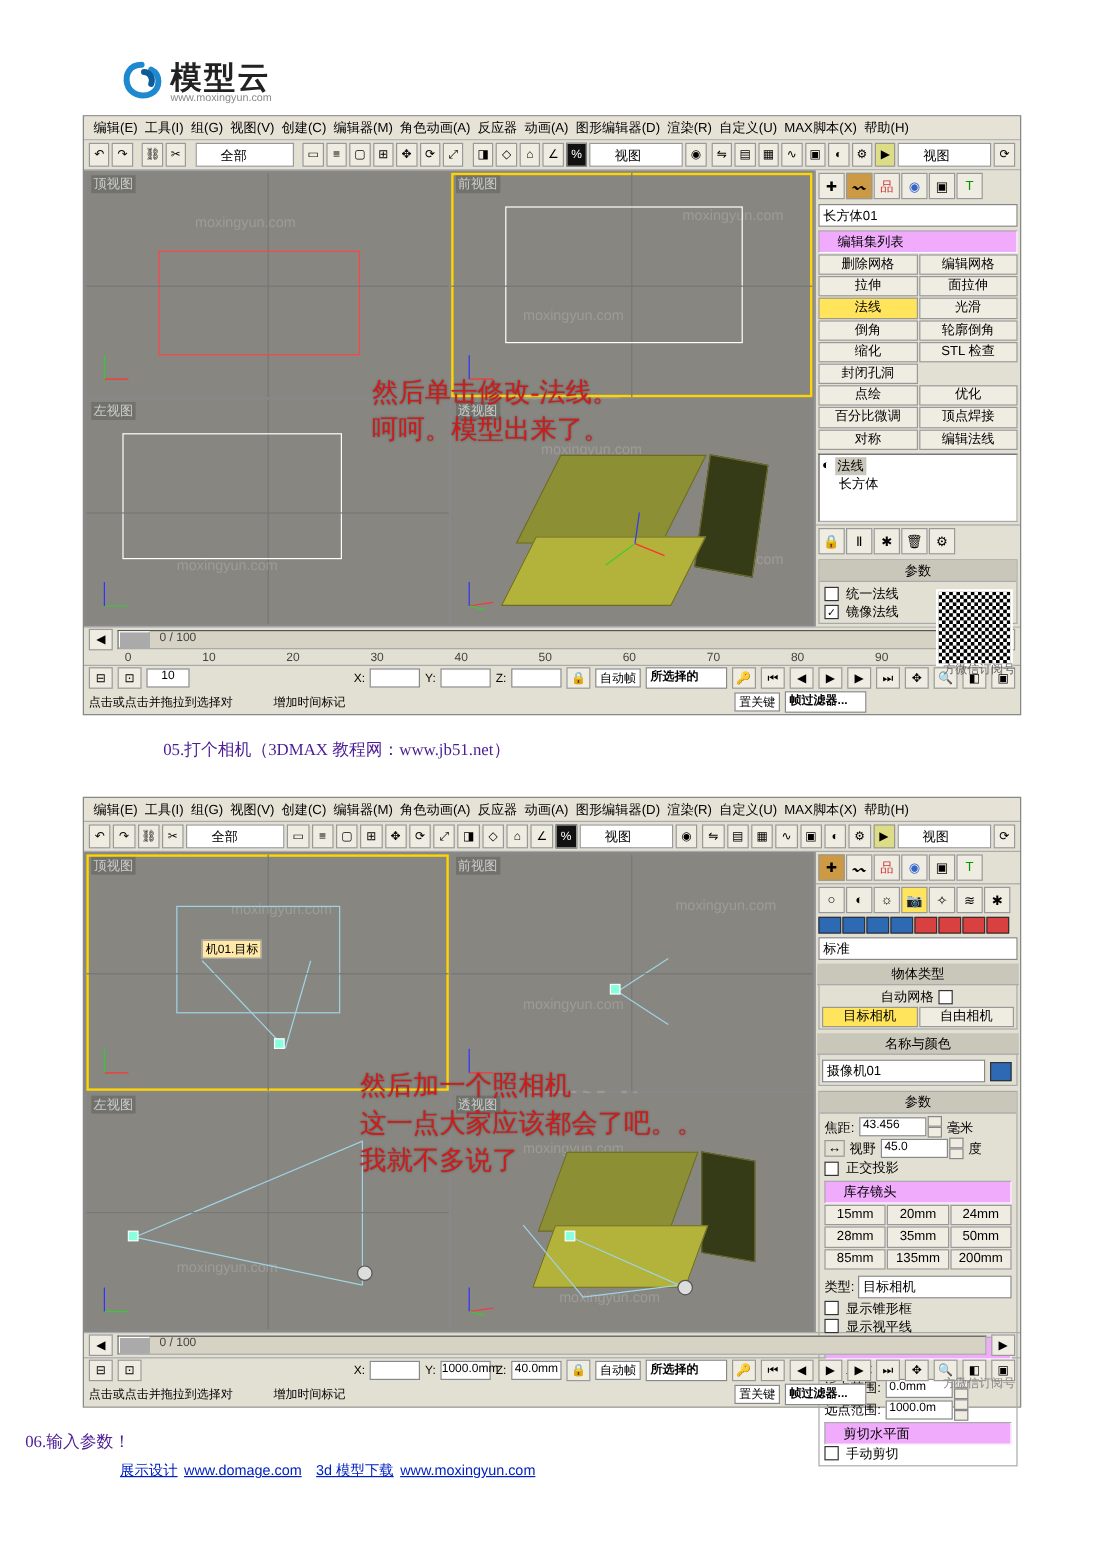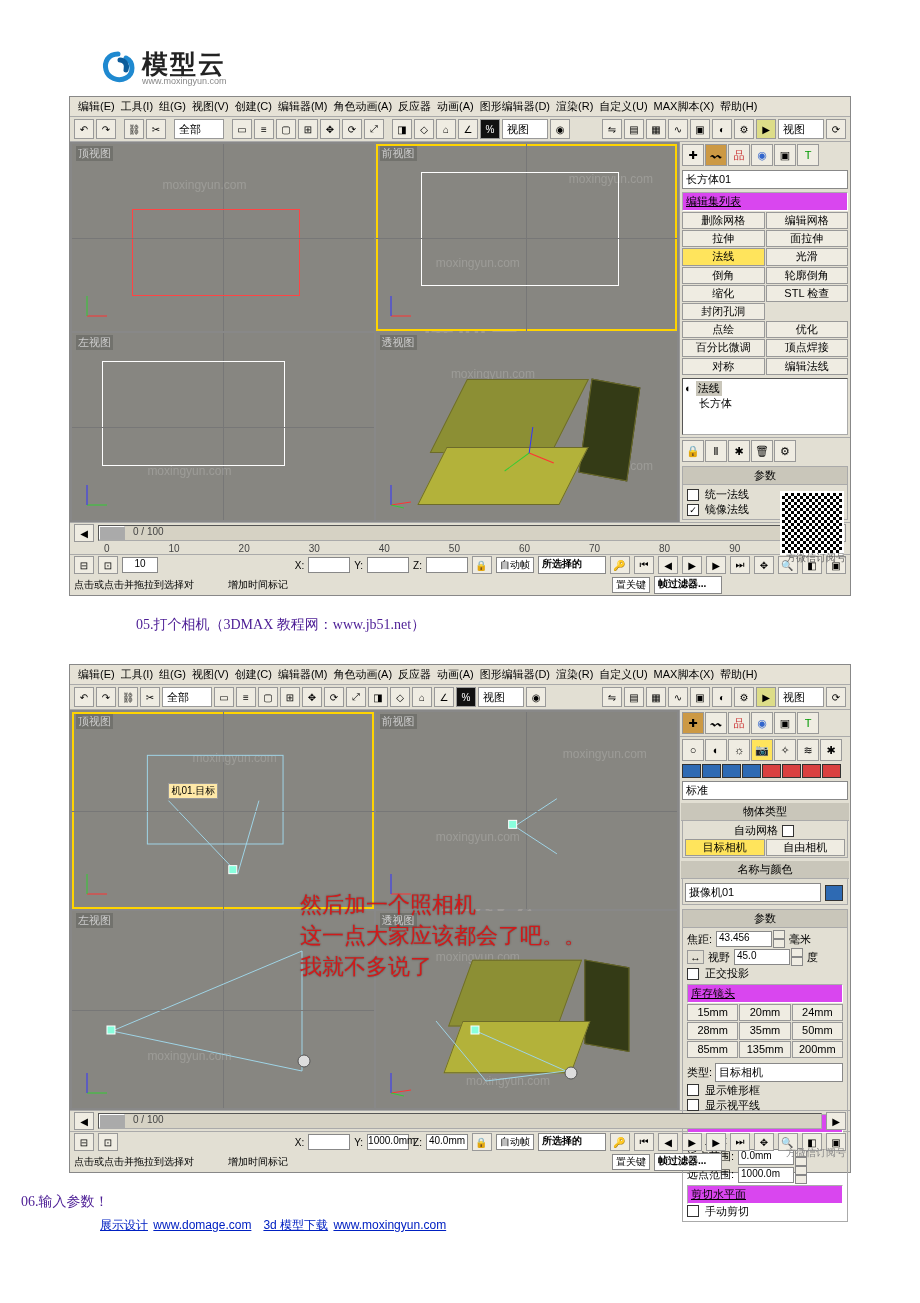--- a/index.html
+++ b/index.html
@@ -69,21 +69,21 @@
     background: #efece2;
     display: inline-flex;
     align-items: center;
     justify-content: center;
     font-size: 10px;
   }
   .tb .sel {
     height: 18px;
     border: 1px solid #999;
     background: #fff;
-    padding: 0 4px;
+    padding: 0 20px;
     font-size: 11px;
     display: inline-flex;
     align-items: center;
     min-width: 40px;
   }
   .tb .blk { background:#111; color:#fff; }
 
   
   .main {
     display: flex;
@@ -189,23 +189,22 @@
   .cmd-tab.t3 { color:#36c; }
   .cmd-tab.t4 { color:#090; }
 
   .cmd-color-row { display:flex; gap:1px; padding:1px 2px; }
   .cmd-color-sw { width:17px; height:12px; border:1px solid #333; }
 
   .cmd-input {
     margin:2px; padding:1px 3px; background:#fff; border:1px solid #888;
   }
   .cmd-section-title {
-    background:#d946ef; border:1px inset #fff; padding:1px 3px; margin:1px 2px 0 2px;
+    background:#f0abfc; border:1px inset #fff; padding:1px 15px; margin:1px 2px 0 2px;
     font-size:11px;
-    text-decoration:underline;
   }
   .cmd-grid2 {
     display:grid; grid-template-columns:1fr 1fr; gap:1px; padding:1px 2px;
   }
   .cmd-btn {
     border:1px solid #999; background:#efece2; padding:1px 2px; text-align:center;
     font-size:11px; line-height:1.2;
   }
   .cmd-btn.hl { background:#ffe45c; }
   .cmd-list {
@@ -347,20 +346,24 @@
       <div class="btn">◐</div>
       <div class="btn">⚙</div>
       <div class="btn" style="background:#dd8">▶</div>
       <div class="sel" style="min-width:36px">视图</div>
       <div class="btn">⟳</div>
     </div>
 
     <div class="main">
       <div class="viewports">
 
+        <div class="overlay-text" style="left:240px; top:170px;">
+          <div>然后单击修改-法线。</div>
+          <div>呵呵。模型出来了。</div>
+        </div>
         <div class="overlay-brand" style="left:350px; top:178px;">模型云</div>
 
         <div class="vp grid-lines">
           <div class="label">顶视图</div>
           <div class="wm" style="left:30%; top:18%;">moxingyun.com</div>
           <div class="rect" style="left:20%; top:35%; width:55%; height:45%; border-color:#f44;"></div>
           <div class="axis">
             <svg width="30" height="30">
                 <line x1="5" y1="25" x2="25" y2="25" stroke="#f33"></line>
                 <line x1="5" y1="25" x2="5" y2="5" stroke="#3c3"></line>

